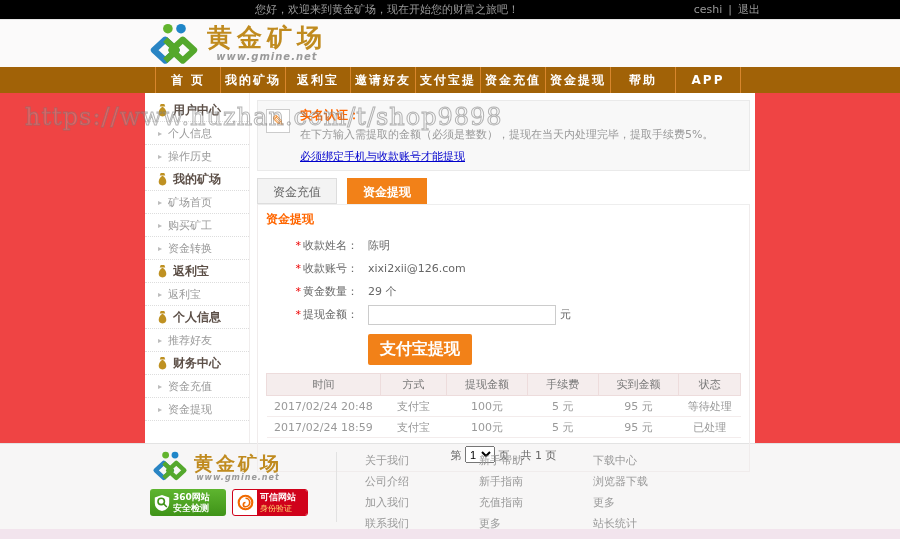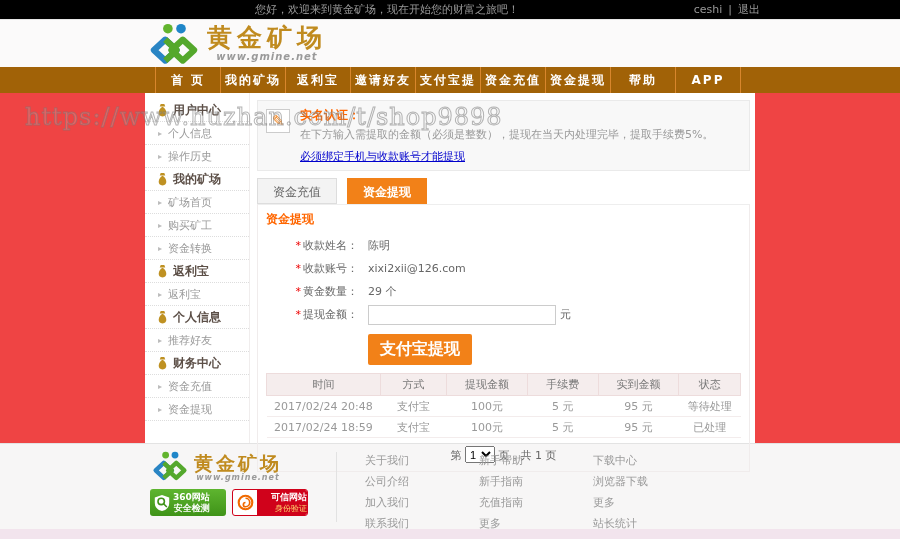--- a/index.html
+++ b/index.html
@@ -77,21 +77,21 @@
   .pager { text-align:center; font-size:11px; color:#666; margin-top:8px; }
   .pager select { width:30px; height:17px; font-size:11px; }
 
   
   .footer { height:86px; background:#f7f6f6; border-top:1px solid #e3e3e3; display:flex; }
   .f-left { margin-left:150px; padding-top:7px; }
   .f-logo { display:flex; align-items:flex-start; }
   .f-logo svg { width:40px; height:30px; }
   .f-logo .logo-title { font-size:19px; line-height:20px; letter-spacing:3px; }
   .f-logo .logo-url { font-size:8px; }
-  .badges { display:flex; gap:6px; margin-top:7px;text-align:right; }
+  .badges { display:flex; gap:6px; margin-top:7px; }
   .badge { width:76px; height:27px; border-radius:3px; display:flex; align-items:center; overflow:hidden; cursor:pointer; }
   .b360 { background:linear-gradient(#5eb52f,#3f9318); padding-left:4px; gap:3px; }
   .b360 svg { width:16px; height:18px; }
   .b360 .btxt { color:#fff; font-size:9px; font-weight:bold; line-height:11px; }
   .btrust { border:1px solid #d0021b; background:#fff; }
   .btrust .bic { width:24px; display:flex; justify-content:center; }
   .btrust svg { width:17px; height:17px; }
   .btrust .bred { flex:1; height:100%; background:#d0021b; color:#fff; font-size:9px; font-weight:bold;
                   display:flex; flex-direction:column; justify-content:center; padding-left:3px; line-height:11px; }
   .btrust .bred .sub { font-size:8px; color:#ffd76e; font-weight:normal; }

